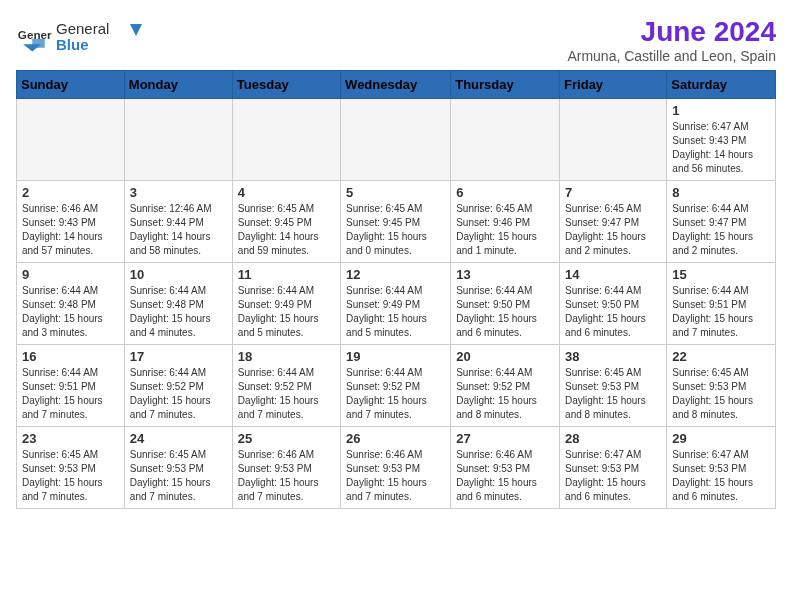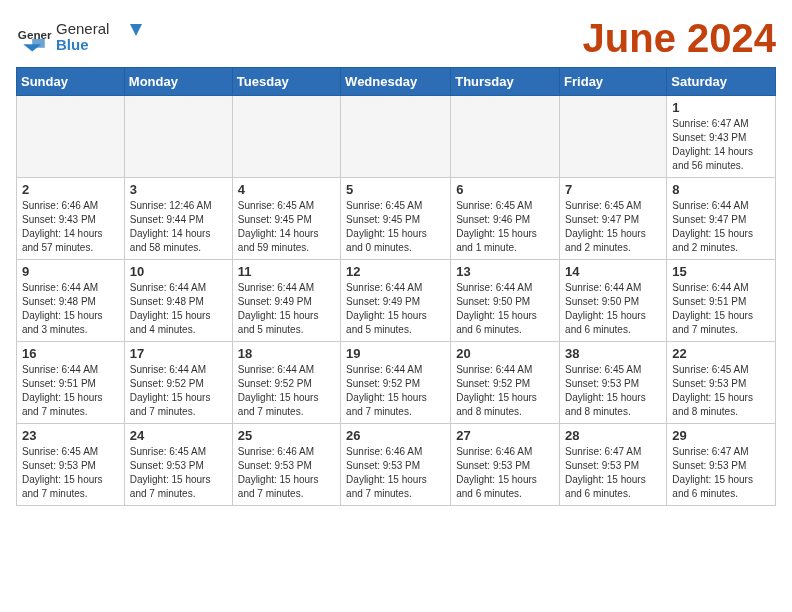--- a/index.html
+++ b/index.html
@@ -22,36 +22,36 @@
       gap: 4px;
     }
     .logo-icon {
       width: 36px;
       height: 36px;
     }
     .title-area {
       text-align: right;
     }
     .calendar-title {
-      font-size: 40px;
+      font-size: 28px;
       font-weight: bold;
-      color: #c2410c;
+      color: #6d28d9;
     }
     .calendar-subtitle {
       font-size: 14px;
       color: #555;
     }
     .calendar {
       width: 100%;
       border-collapse: collapse;
       border: 1px solid #ccc;
     }
     .calendar th {
       background-color: #2d6db5;
-      color: #ffffff;
+      color: #000000;
       font-size: 13px;
       font-weight: bold;
       padding: 6px 4px;
       text-align: left;
       border: 1px solid #2060a0;
     }
     .calendar td {
       vertical-align: top;
       border: 1px solid #ccc;
       padding: 4px 5px;
@@ -95,20 +95,21 @@
     <div>
       <svg width="90" height="38">
         <text x="0" y="18" font-size="15" fill="#333" font-family="Arial">General</text>
         <text x="0" y="34" font-size="15" fill="#2d7fc1" font-family="Arial" font-weight="bold">Blue</text>
         <polygon points="74,8 86,8 80,20" fill="#2d7fc1"></polygon>
       </svg>
     </div>
   </div>
   <div class="title-area">
     <div class="calendar-title">June 2024</div>
+    <div class="calendar-subtitle">Armuna, Castille and Leon, Spain</div>
   </div>
 </div>
 
 <table class="calendar">
   <thead>
     <tr>
       <th>Sunday</th>
       <th>Monday</th>
       <th>Tuesday</th>
       <th>Wednesday</th>

